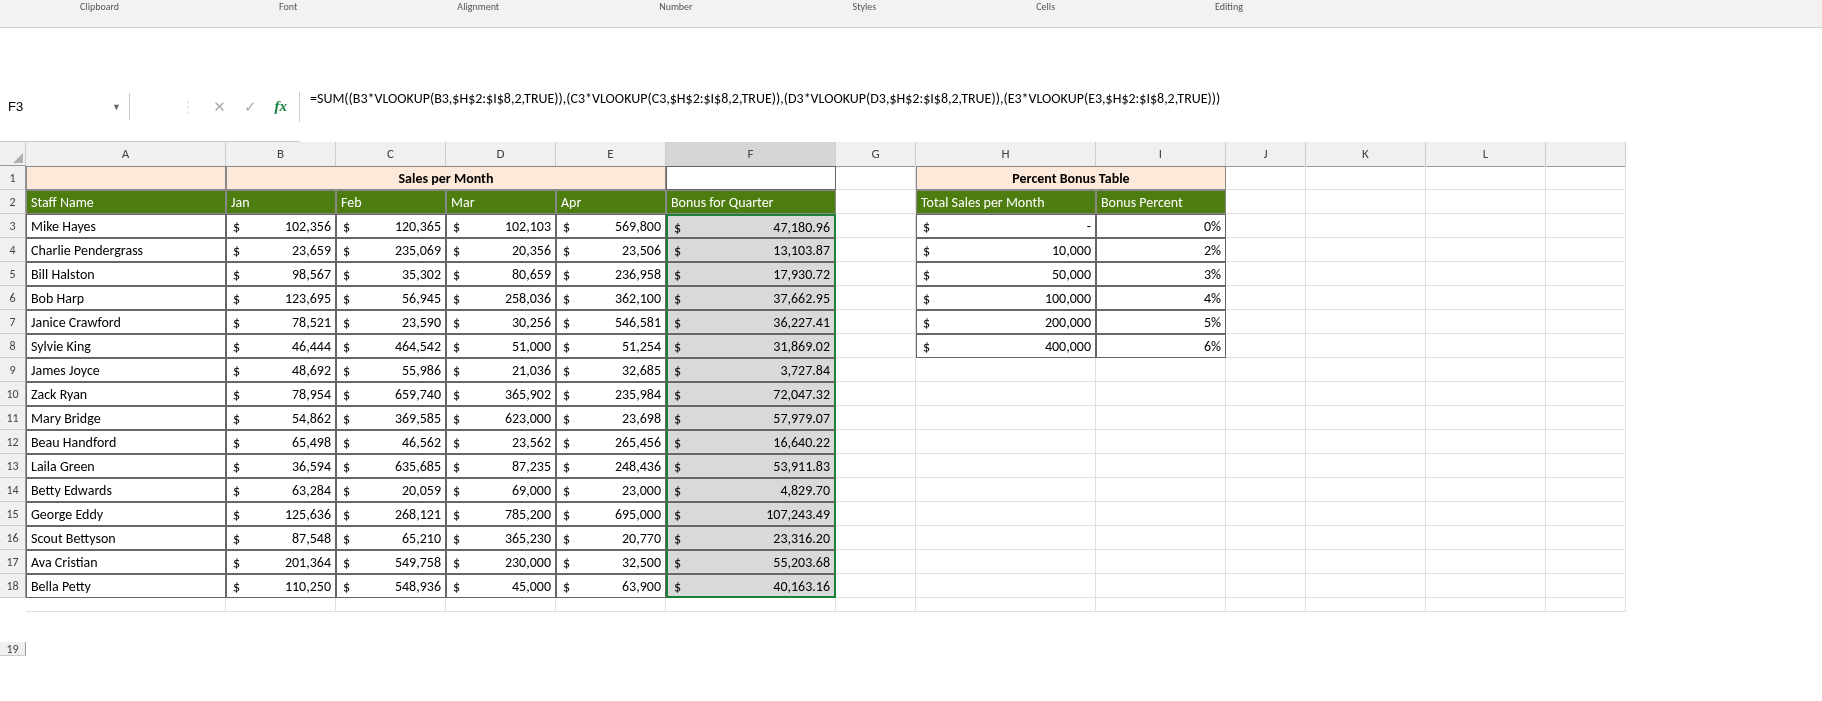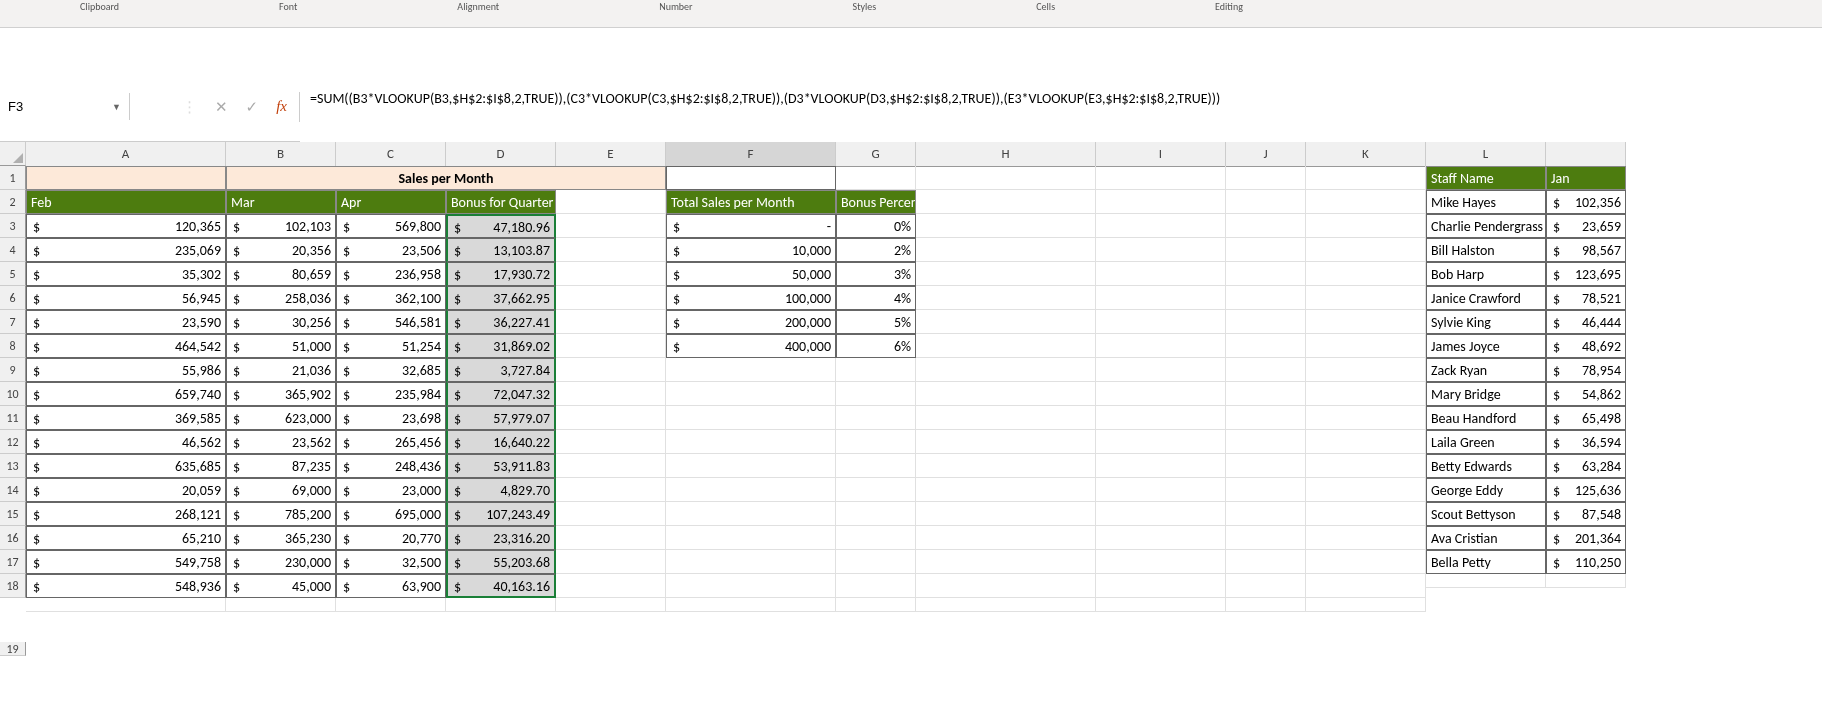--- a/index.html
+++ b/index.html
@@ -51,21 +51,21 @@
     display: flex;
     align-items: flex-start;
     justify-content: flex-end;
     gap: 18px;
     padding: 6px 12px;
     border-right: 1px solid #ccc;
   }
   .fx-controls span { color: #888; font-size: 15px; }
   .fx-controls .cancel { color: #aaa; }
   .fx-controls .check { color: #aaa; }
-  .fx-controls .fx { font-style: italic; color: #c2410c; font-family: 'Times New Roman', serif; }
+  .fx-controls .fx { font-style: italic; color: #15803d; font-family: 'Times New Roman', serif; font-weight: bold; }
   .formula-input {
     flex: 1;
     padding: 22px 10px;
     font-size: 14px;
     border: none;
     outline: none;
     resize: none;
     font-family: Calibri, Arial, sans-serif;
   }
 
@@ -213,20 +213,21 @@
           <div class="rh">16</div>
           <div class="rh">17</div>
           <div class="rh">18</div>
           <div class="rh last">19</div>
         </div>
       <div class="cells" id="cells">
           <div class="cell hdr-light"></div>
           <div class="cell hdr-light center" style="grid-column: span 4;">Sales per Month</div>
           <div class="cell bordered"></div>
           <div class="cell "></div>
+          <div class="cell hdr-light center" style="grid-column: span 2;">Percent Bonus Table</div>
           <div class="cell "></div>
           <div class="cell "></div>
           <div class="cell "></div>
           <div class="cell "></div>
           <div class="cell hdr-dark">Staff Name</div>
           <div class="cell hdr-dark">Jan</div>
           <div class="cell hdr-dark">Feb</div>
           <div class="cell hdr-dark">Mar</div>
           <div class="cell hdr-dark">Apr</div>
           <div class="cell hdr-dark">Bonus for Quarter</div>

